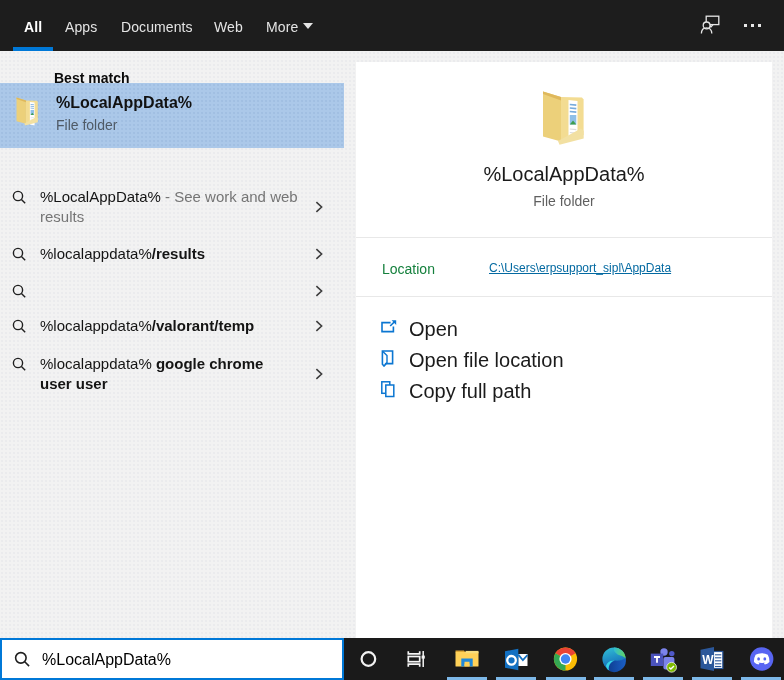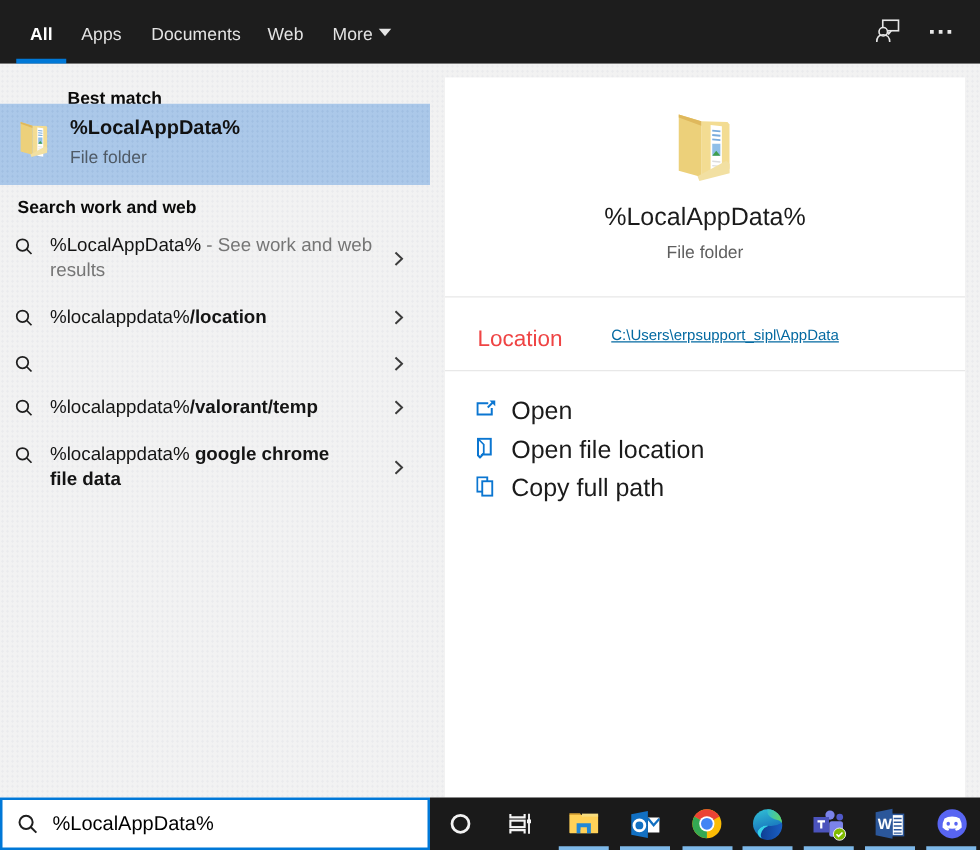--- a/index.html
+++ b/index.html
@@ -33,21 +33,21 @@
   .stxt b { font-weight:bold; }
   .gray { color:#757575; }
   .mag { position:absolute; left:12px; top:3px; }
   .chev { position:absolute; left:315px; }
 
   
   #card { position:absolute; left:356px; top:11px; width:416px; height:576px; background:#ffffff; }
   #rtitle { position:absolute; left:0; top:101px; width:416px; text-align:center; font-size:20px; color:#1b1b1b; }
   #rsub { position:absolute; left:0; top:131px; width:416px; text-align:center; font-size:14px; color:#5f5f5f; }
   .divider { position:absolute; left:0; width:416px; height:1px; background:#e8e8e8; }
-  #loclabel { position:absolute; left:26px; top:199px; font-size:18px; color:#ef4444; }
+  #loclabel { position:absolute; left:26px; top:199px; font-size:14px; color:#15803d; }
   #loclink { position:absolute; left:133px; top:199px; font-size:12px; color:#0369a1; text-decoration:underline; }
   .act { position:absolute; left:53px; font-size:20px; color:#1b1b1b; }
   .aicon { position:absolute; left:25px; }
 
   
   #sbox { position:absolute; left:0; top:638px; width:344px; height:42px; background:#ffffff; border:2px solid #0078d7; }
   #stext { position:absolute; left:40px; top:11px; font-size:16px; color:#000; }
 
   
   #taskbar { position:absolute; left:344px; top:638px; width:440px; height:42px; background:#1a1a1a; }
@@ -111,36 +111,35 @@
     </svg>
 
     <div class="seclabel" style="left:14px;top:19px;margin-left:40px;">Best match</div>
     <div id="bmrow">
       <svg class="abs" style="left:16px;top:14px;" width="22" height="29" viewBox="0 0 42 54">
           <use href="#folderdoc"></use>
         </svg>
       <div id="bmtitle">%LocalAppData%</div>
       <div id="bmsub">File folder</div>
     </div>
-    <div class="seclabel" style="left:14px;top:106px;">Search work and web</div>
 
     <div class="srow" style="top:136px;height:42px;">
       <svg class="mag" style="top:3px;" width="14" height="14" viewBox="0 0 14 14">
           <use href="#magicon"></use>
         </svg>
       <div class="stxt">%LocalAppData% <span class="gray">- See work and web</span><br><span class="gray">results</span></div>
       <svg class="chev" style="top:14.3px;" width="8" height="12" viewBox="0 0 7 11.4">
           <use href="#chevicon"></use>
         </svg>
     </div>
     <div class="srow" style="top:193px;height:24px;">
       <svg class="mag" width="14" height="14" viewBox="0 0 14 14">
           <use href="#magicon"></use>
         </svg>
-      <div class="stxt">%localappdata%<b>/location</b></div>
+      <div class="stxt">%localappdata%<b>/results</b></div>
       <svg class="chev" style="top:4.3px;" width="8" height="12" viewBox="0 0 7 11.4">
           <use href="#chevicon"></use>
         </svg>
     </div>
     <div class="srow" style="top:230px;height:22px;">
       <svg class="mag" width="14" height="14" viewBox="0 0 14 14">
           <use href="#magicon"></use>
         </svg>
       <svg class="chev" style="top:4.3px;" width="8" height="12" viewBox="0 0 7 11.4">
           <use href="#chevicon"></use>
@@ -152,21 +151,21 @@
         </svg>
       <div class="stxt">%localappdata%<b>/valorant/temp</b></div>
       <svg class="chev" style="top:4.3px;" width="8" height="12" viewBox="0 0 7 11.4">
           <use href="#chevicon"></use>
         </svg>
     </div>
     <div class="srow" style="top:303px;height:42px;">
       <svg class="mag" width="14" height="14" viewBox="0 0 14 14">
           <use href="#magicon"></use>
         </svg>
-      <div class="stxt">%localappdata% <b>google chrome</b><br><b>file data</b></div>
+      <div class="stxt">%localappdata% <b>google chrome</b><br><b>user user</b></div>
       <svg class="chev" style="top:14.3px;" width="8" height="12" viewBox="0 0 7 11.4">
           <use href="#chevicon"></use>
         </svg>
     </div>
 
     <div id="card">
       <svg class="abs" style="left:186px;top:29px;" width="42" height="54" viewBox="0 0 42 54">
           <use href="#folderdoc"></use>
         </svg>
       <div id="rtitle">%LocalAppData%</div>

